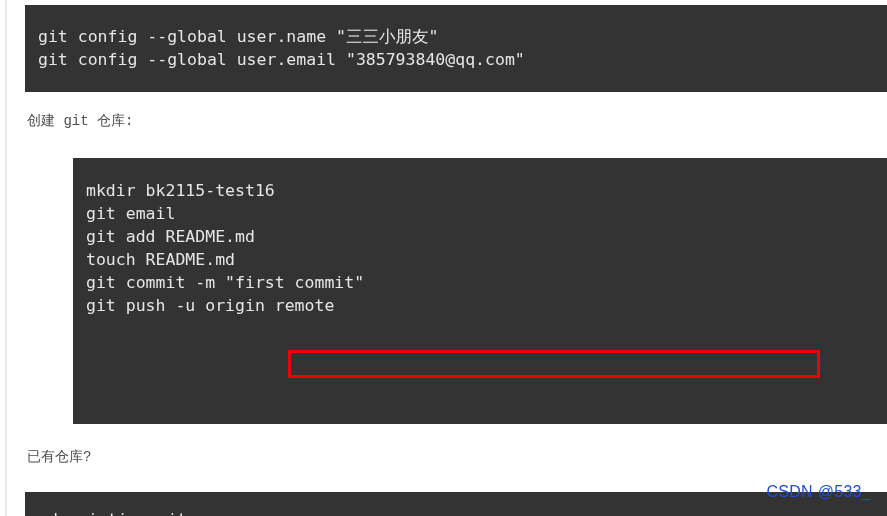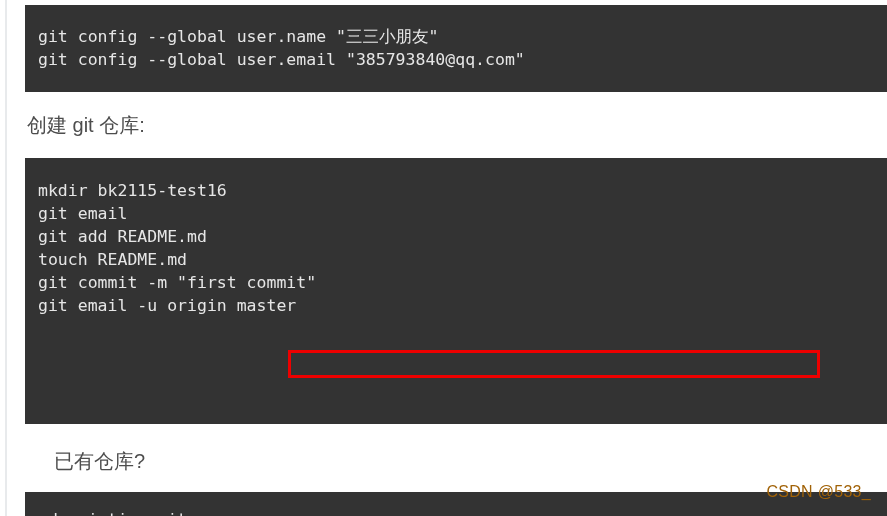--- a/index.html
+++ b/index.html
@@ -54,60 +54,61 @@
 
   #code-block-1 {
     top: 5px;
     height: 87px;
     padding-top: 20px;
   }
   #code-block-2 {
     top: 158px;
     height: 266px;
     padding-top: 21px;
+    margin-left: 48px;
   }
   #code-block-3 {
     top: 492px;
     height: 24px;
     padding-top: 16px;
     overflow: hidden;
   }
 
   
   .prose {
     position: absolute;
     left: 27px;
-    font-family: Liberation Sans, sans-serif;
-    font-size: 20px;
+    font-family: Liberation Mono, monospace;
+    font-size: 14px;
     color: #4d4d4d;
     white-space: pre;
   }
   #prose-create { top: 112px; }
-  #prose-existing { top: 448px; margin-left: 27px; }
+  #prose-existing { top: 448px; }
 
   
   #url-highlight {
     position: absolute;
     left: 288px;
     top: 350px;
     width: 532px;
     height: 28px;
     border: 3px solid #ee0000;
     box-sizing: border-box;
     pointer-events: none;
   }
 
   
   #csdn-watermark {
     position: absolute;
     right: 16px;
     top: 483px;
     font-family: "Liberation Sans", "DejaVu Sans", sans-serif;
     font-size: 16px;
-    color: #a16207;
+    color: #1d4ed8;
     letter-spacing: 0.3px;
     white-space: pre;
   }
 </style>
 </head>
 <body>
 
 <div class="page">
 
   <div class="left-rule"></div>
@@ -118,21 +119,21 @@
   </div>
 
   <div class="prose" id="prose-create">创建 git 仓库:</div>
 
   <div class="code-block" id="code-block-2">
     <div class="code-line">mkdir bk2115-test16</div>
     <div class="code-line">git email</div>
     <div class="code-line">git add README.md</div>
     <div class="code-line">touch README.md</div>
     <div class="code-line">git commit -m "first commit"</div>
-    <div class="code-line">git email -u origin master</div>
+    <div class="code-line">git push -u origin remote</div>
   </div>
 
   <div id="url-highlight"></div>
 
   <div class="prose" id="prose-existing">已有仓库?</div>
 
   <div class="code-block" id="code-block-3">
     <div class="code-line">cd existing_git_repo</div>
   </div>
 

